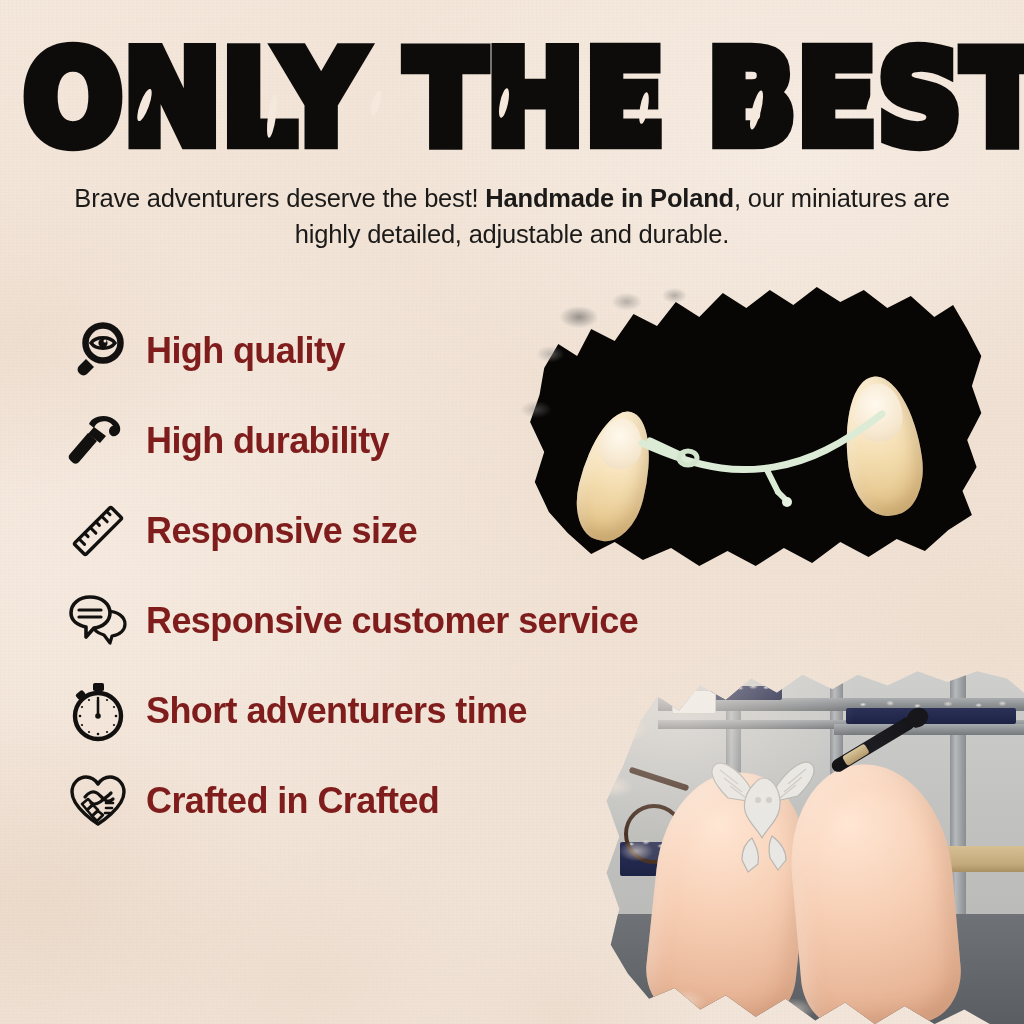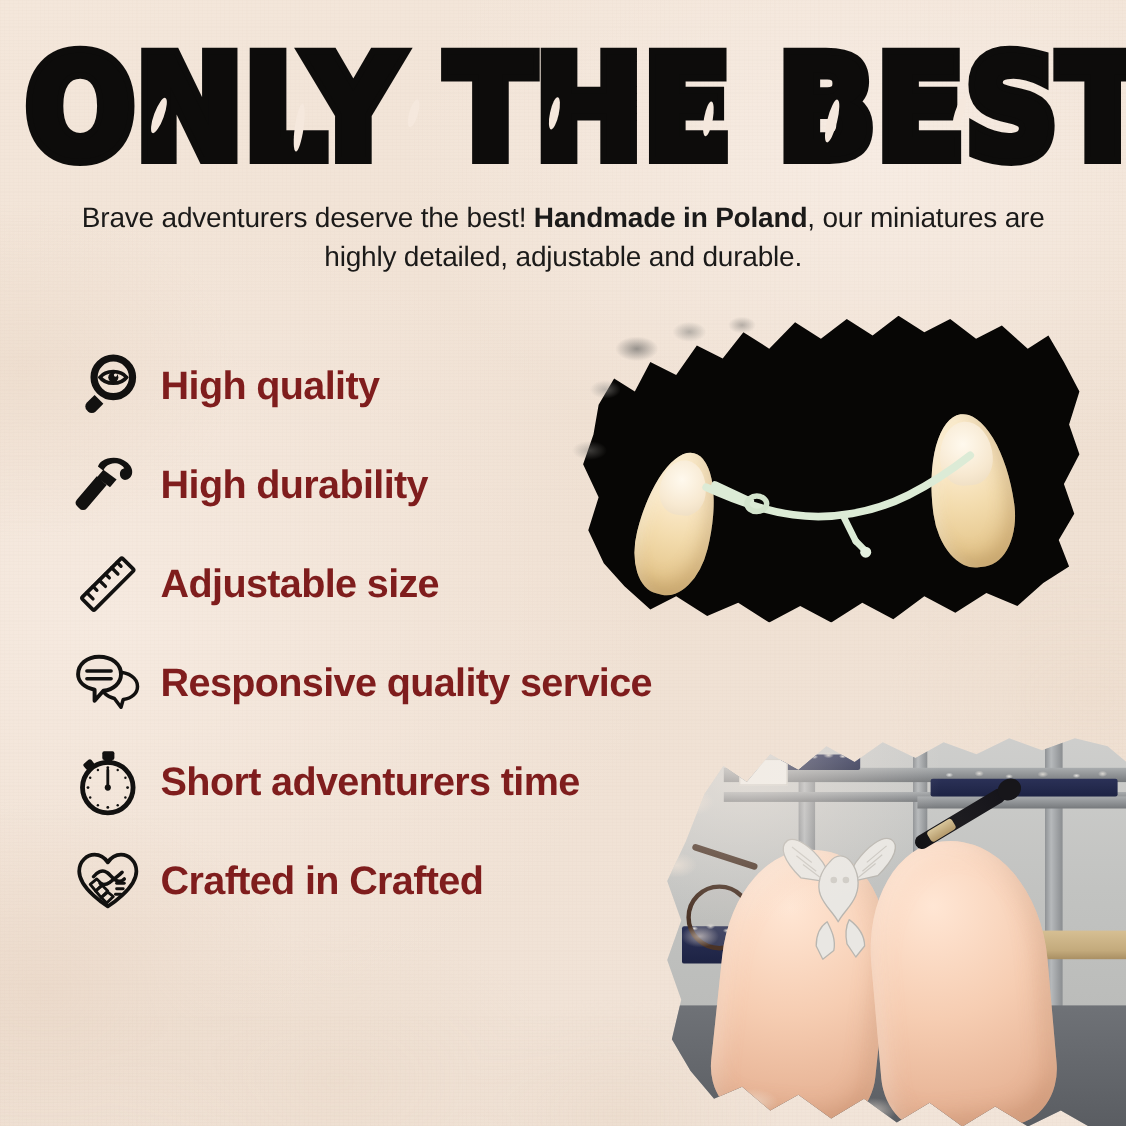--- a/index.html
+++ b/index.html
@@ -396,37 +396,37 @@
               <line x1="13" y1="24" x2="13" y2="32"></line>
               <line x1="21" y1="24" x2="21" y2="29"></line>
               <line x1="29" y1="24" x2="29" y2="32"></line>
               <line x1="37" y1="24" x2="37" y2="29"></line>
               <line x1="45" y1="24" x2="45" y2="32"></line>
               <line x1="52" y1="24" x2="52" y2="29"></line>
             </g>
           </g>
         </svg>
       </span>
-      <span class="feature-label">Adjustable size</span>
+      <span class="feature-label">Responsive size</span>
     </div>
 
     <div class="feature-row">
       <span class="feature-icon">
         <svg width="64" height="64" viewBox="0 0 64 64">
 
           <path d="M40 22 C52 22 59 28 59 35 C59 41 54 46 46 47 L44 54 L38 46
                    C31 44 27 40 27 35 C27 28 34 22 40 22 Z" fill="none" stroke="#121110" stroke-width="3.2" stroke-linejoin="round"></path>
 
           <path d="M24 8 C36 8 44 15 44 24 C44 32 37 38 28 39 L20 48 L20 38
                    C11 36 5 31 5 24 C5 15 13 8 24 8 Z" fill="#f2e5da" stroke="#121110" stroke-width="3.6" stroke-linejoin="round"></path>
           <line x1="13" y1="21" x2="35" y2="21" stroke="#121110" stroke-width="3.2" stroke-linecap="round"></line>
           <line x1="13" y1="28" x2="35" y2="28" stroke="#121110" stroke-width="3.2" stroke-linecap="round"></line>
         </svg>
       </span>
-      <span class="feature-label">Responsive quality service</span>
+      <span class="feature-label">Responsive customer service</span>
     </div>
 
     <div class="feature-row">
       <span class="feature-icon">
         <svg width="64" height="64" viewBox="0 0 64 64">
 
           <rect x="27" y="4" width="11" height="8" rx="1.8" fill="#121110"></rect>
           <rect x="29" y="11" width="7" height="5" fill="#121110"></rect>
 
           <rect x="10" y="13" width="9" height="7" rx="2" fill="#121110" transform="rotate(-40 14 16)"></rect>

